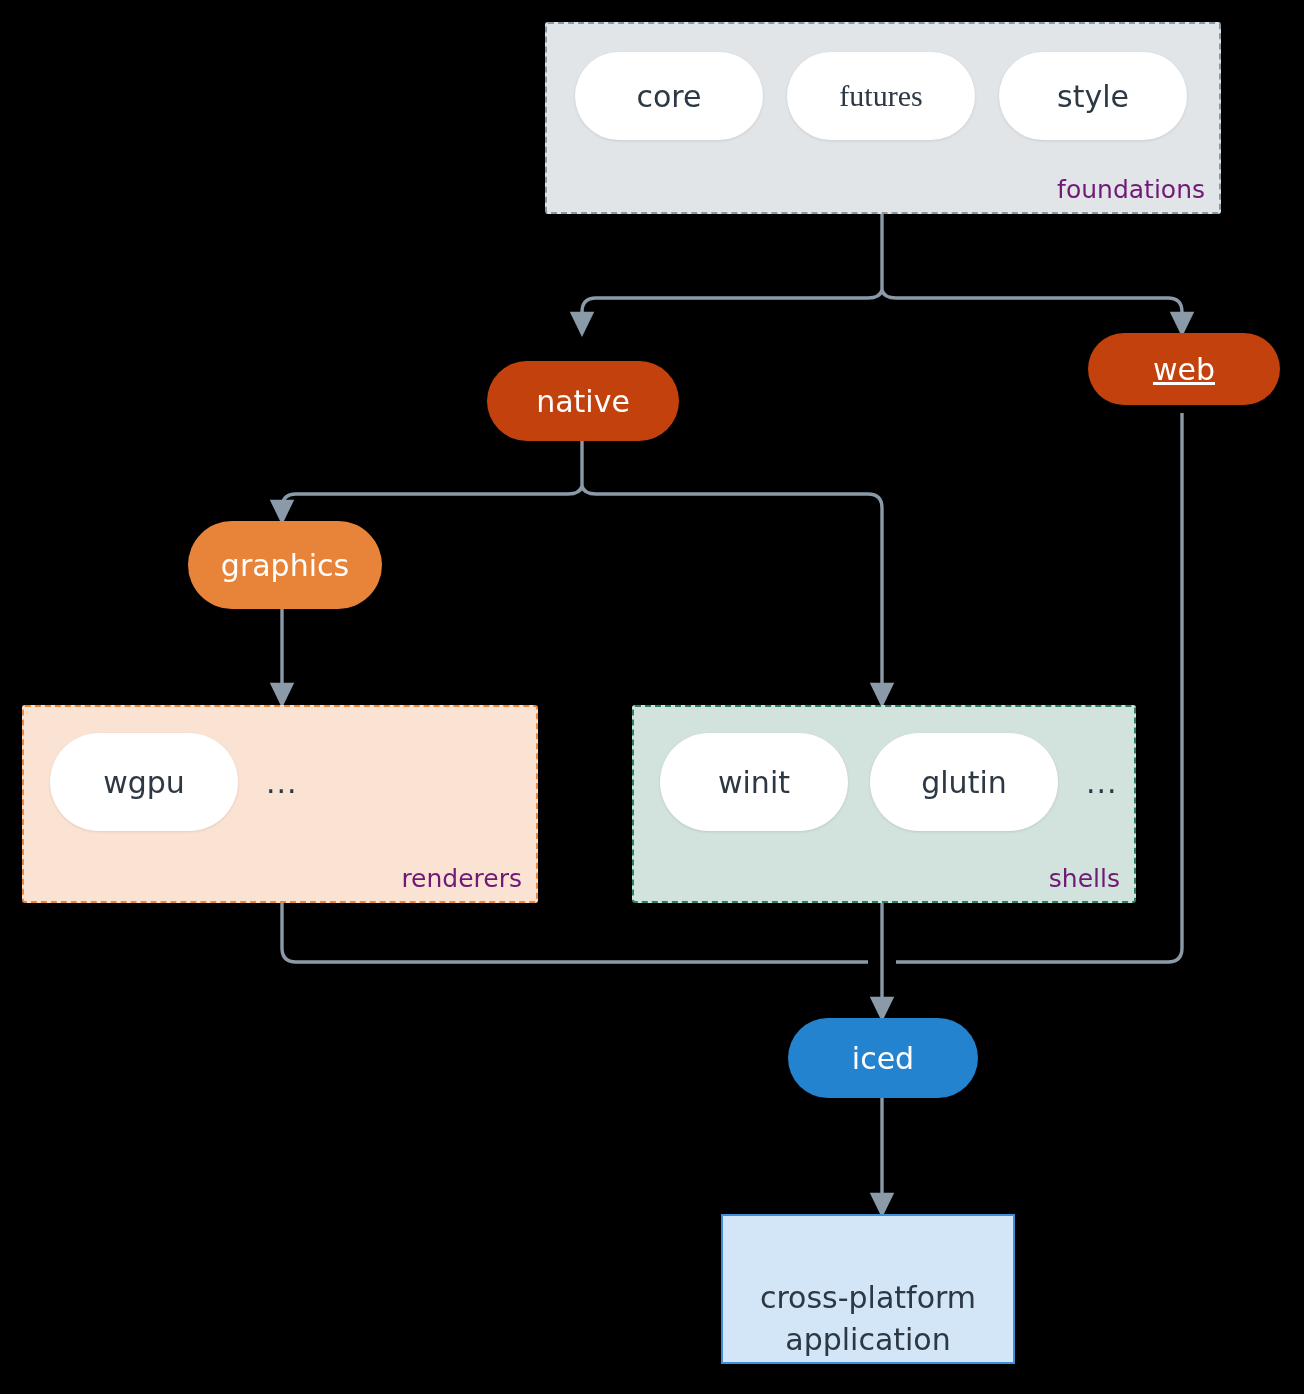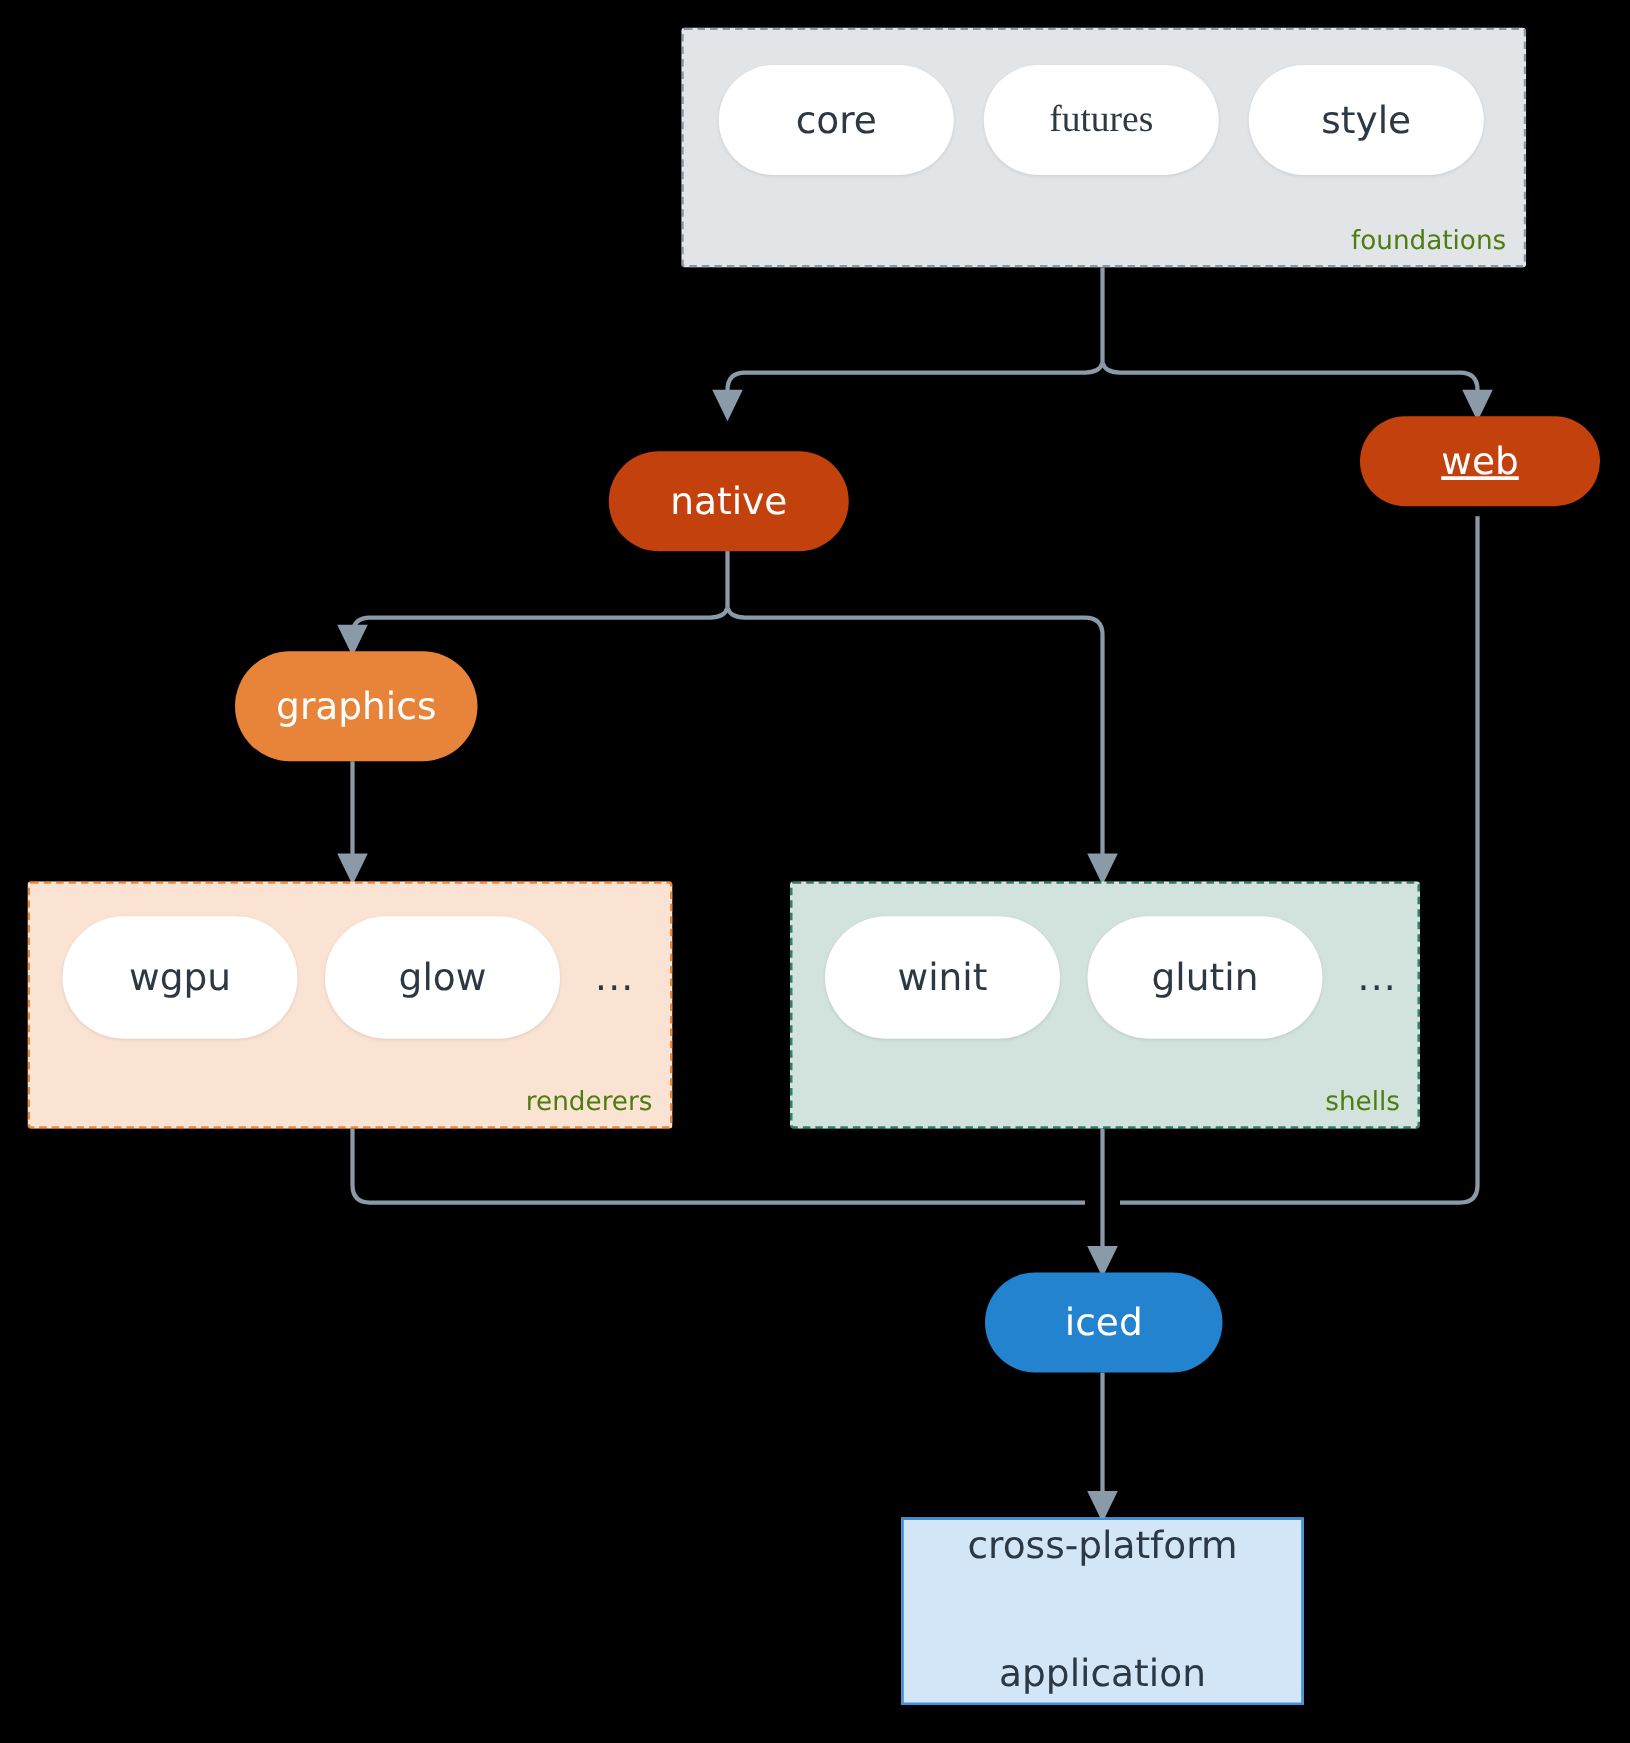--- a/index.html
+++ b/index.html
@@ -29,22 +29,22 @@
   .cluster {
     position: absolute;
     box-sizing: border-box;
     border-style: dashed;
     border-width: 2px;
   }
   .cluster-label {
     position: absolute;
     right: 14px;
     bottom: 8px;
-    font-size: 21px;
-    color: #4d7c0f;
+    font-size: 25px;
+    color: #701a75;
     white-space: nowrap;
   }
 
   .cluster-foundations {
     left: 545px;
     top: 22px;
     width: 676px;
     height: 192px;
     background: #e1e5e8;
     border-color: #8a99a8;
@@ -110,29 +110,29 @@
   .node-native  { left: 487px;  top: 333px; width: 192px; height: 80px; background: #c2410c; margin-top: 28px; }
   .node-web     { left: 1088px; top: 333px; width: 192px; height: 72px; background: #c2410c; text-decoration: underline; }
   .node-graphics{ left: 188px;  top: 521px; width: 194px; height: 88px; background: #e8833a; }
   .node-iced    { left: 788px;  top: 1018px; width: 190px; height: 80px; background: #2483cf; }
 
   
   .node-rect {
     position: absolute;
     left: 721px;
     top: 1214px;
-    width: 322px;
+    width: 294px;
     height: 150px;
     background: #d3e6f8;
     border: 2px solid #3e8fd8;
     box-sizing: border-box;
     display: flex;
     flex-direction: column;
     align-items: center;
-    justify-content: space-between;
+    justify-content: flex-end;
     color: #2c3844;
     font-size: 30px;
     line-height: 1.42;
     text-align: center;
   }
 </style>
 </head>
 <body>
 
 <div id="diagram-root">
@@ -174,21 +174,20 @@
       <div class="pill-white" style="width:188px; height:88px;">core</div>
       <div class="pill-white" style="width:188px; height:88px;font-family:Liberation Serif, serif;">futures</div>
       <div class="pill-white" style="width:188px; height:88px;">style</div>
     </div>
     <div class="cluster-label">foundations</div>
   </div>
 
   <div class="cluster cluster-renderers">
     <div class="leaf-row" style="left:26px; top:26px; gap:22px;justify-content:space-between;">
       <div class="pill-white" style="width:188px; height:98px;">wgpu</div>
-      <div class="pill-white" style="width:188px; height:98px;">glow</div>
       <div class="ellipsis" style="height:98px; margin-left:6px;">...</div>
     </div>
     <div class="cluster-label">renderers</div>
   </div>
 
   <div class="cluster cluster-shells">
     <div class="leaf-row" style="left:26px; top:26px; gap:22px;">
       <div class="pill-white" style="width:188px; height:98px;">winit</div>
       <div class="pill-white" style="width:188px; height:98px;">glutin</div>
       <div class="ellipsis" style="height:98px; margin-left:6px;">...</div>

